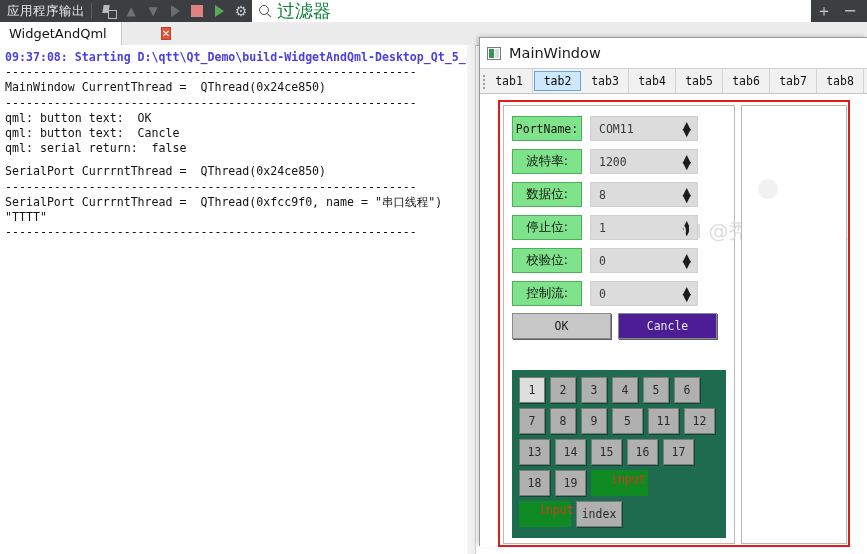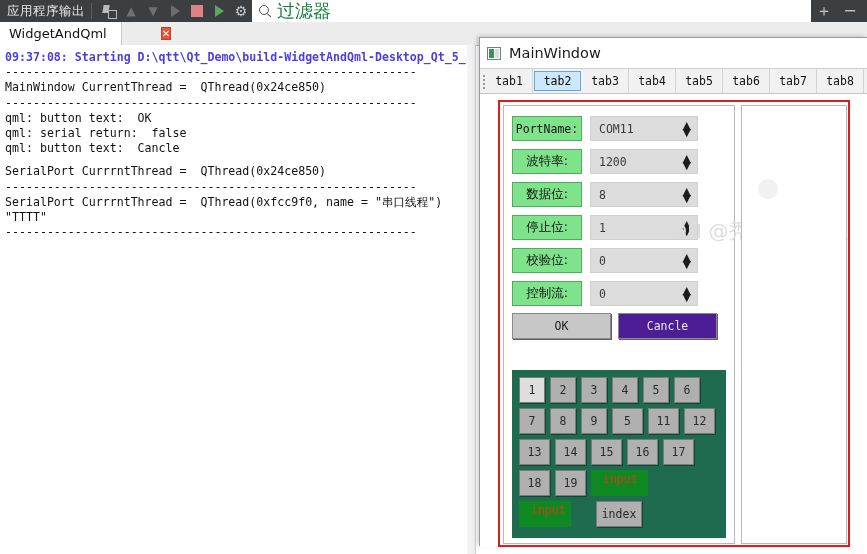--- a/index.html
+++ b/index.html
@@ -185,21 +185,21 @@
   .grow{display:flex;align-items:center;margin-bottom:5px;}
   .gbtn{
     height:26px;background:#b0b0b0;border:1px solid #7a7a7a;
     display:flex;align-items:center;justify-content:center;
     font-family:"DejaVu Sans Mono","Liberation Mono",monospace;font-size:11.5px;color:#2b2b2b;
     box-sizing:border-box;margin-right:5px;box-shadow:1px 1px 0 rgba(0,0,0,.35);
   }
   .gbtn.sel{background:#dedede;}
   .ginput{
     height:26px;background:#0f8a22;display:flex;align-items:flex-start;
-    box-sizing:border-box;padding:2px 0 0 12px;margin-right:5px;
+    box-sizing:border-box;padding:2px 0 0 20px;margin-right:5px;
     font-family:"DejaVu Sans Mono","Liberation Mono",monospace;font-size:11.5px;color:#cf3a1a;
   }
 
   .watermark{
     position:absolute;left:141px;top:112px;
     font-family:"DejaVu Sans","Liberation Sans",sans-serif;
     font-size:20px;color:#dcdcdc;white-space:nowrap;pointer-events:none;
   }
 </style>
 </head>
@@ -251,22 +251,22 @@
     </div>
   </div>
 
   <div class="console">
     <div class="console-inner" id="console-lines">
         <div class="cline blue">09:37:08: Starting D:\qtt\Qt_Demo\build-WidgetAndQml-Desktop_Qt_5_1</div>
         <div class="cline rule">-----------------------------------------------------------</div>
         <div class="cline">MainWindow CurrentThread =  QThread(0x24ce850)</div>
         <div class="cline rule">-----------------------------------------------------------</div>
         <div class="cline">qml: button text:  OK</div>
+        <div class="cline">qml: button text:  Cancle</div>
         <div class="cline">qml: serial return:  false</div>
-        <div class="cline">qml: button text:  Cancle</div>
         <div class="cline gap"></div>
         <div class="cline">SerialPort CurrrntThread =  QThread(0x24ce850)</div>
         <div class="cline rule">-----------------------------------------------------------</div>
         <div class="cline">SerialPort CurrrntThread =  QThread(0xfcc9f0, name = "串口线程")</div>
         <div class="cline">"TTTT"</div>
         <div class="cline rule">-----------------------------------------------------------</div>
       </div>
   </div>
   <div class="console-scroll"></div>
   <div class="console-vline"></div>
@@ -392,21 +392,21 @@
                 <div class="gbtn" style="width: 31px;">16</div>
                 <div class="gbtn" style="width: 31px;">17</div>
               </div>
               <div class="grow">
                 <div class="gbtn" style="width: 31px;">18</div>
                 <div class="gbtn" style="width: 31px;">19</div>
                 <div class="ginput" style="width: 57px;">input</div>
               </div>
               <div class="grow">
                 <div class="ginput" style="width: 52px;">input</div>
-                <div class="gbtn" style="width: 46px; margin-left: 20px;">index</div>
+                <div class="gbtn" style="width: 46px;">index</div>
               </div>
             </div>
           <div class="watermark">CSDN @秃头就能变强</div>
         </div>
 
         <div class="right-pane">
           <div class="right-circle"></div>
         </div>
 
       </div>

